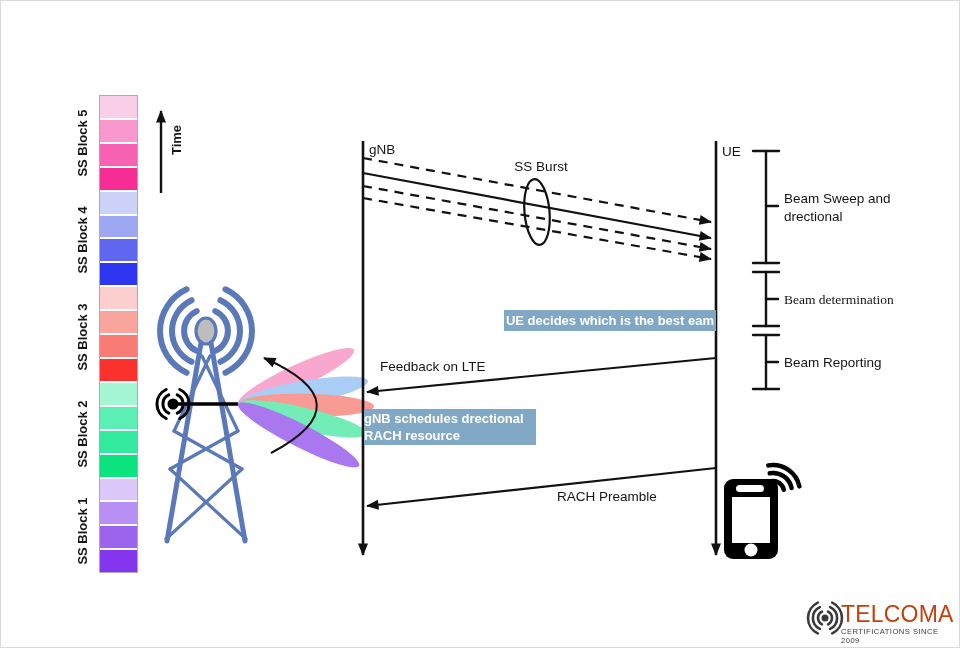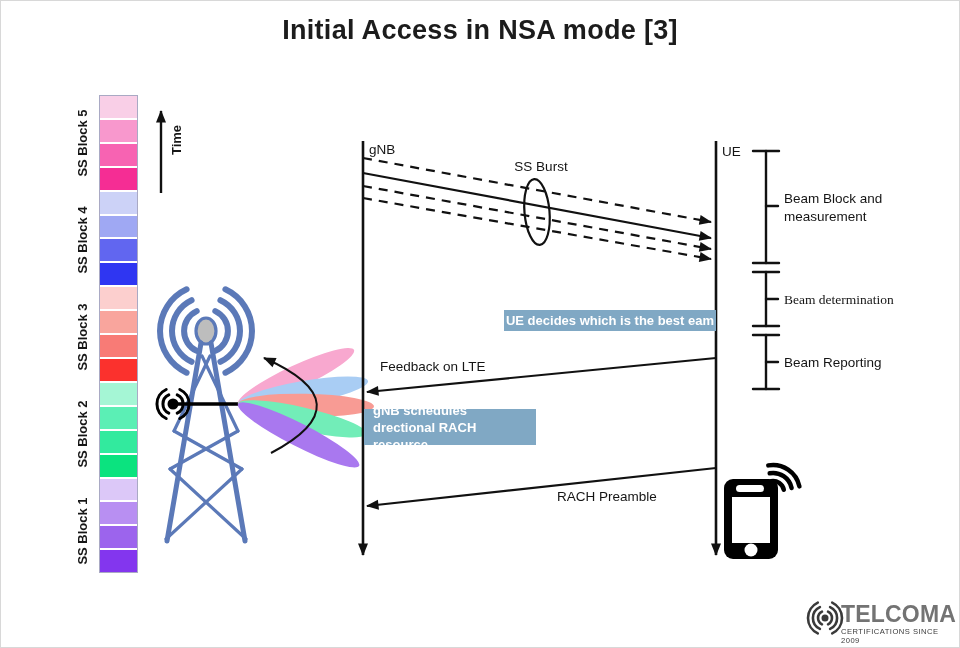--- a/index.html
+++ b/index.html
@@ -26,29 +26,28 @@
     transform:rotate(-90deg);transform-origin:center;
     font-size:13px;font-weight:600;color:#161616;white-space:nowrap;
   }
   .lifeline-label{font-size:13.5px;font-weight:500;color:#151515;}
   .msg-label{font-size:13.5px;font-weight:500;color:#151515;white-space:nowrap;}
   .note-box{
     color:#ffffff;font-size:13px;font-weight:600;line-height:17px;
     display:flex;align-items:center;box-sizing:border-box;
   }
   .annotation{font-size:13.5px;font-weight:500;color:#151515;line-height:17.5px;}
-  #logo-text{font-size:23px;font-weight:700;letter-spacing:.2px;color:#737373;text-align:right;line-height:24px;}
+  #logo-text{font-size:23px;font-weight:400;letter-spacing:.2px;color:#c2410c;text-align:right;line-height:24px;}
   #logo-tagline{font-size:7.6px;font-weight:500;letter-spacing:.48px;color:#3a3a3a;}
 </style>
 </head>
 <body>
 
 <div id="canvas">
 
-  <div id="title" class="abs">Initial Access in NSA mode [3]</div>
 
   <svg id="svg-layer" class="abs" width="960" height="648" viewBox="0 0 960 648">
     <defs>
       <marker id="ah" markerUnits="userSpaceOnUse" markerWidth="15" markerHeight="12" refX="12" refY="5.5" orient="auto-start-reverse">
         <path d="M0.5,0.5 L13,5.5 L0.5,10.5 z" fill="#111"></path>
       </marker>
     </defs>
 
     <g>
       <line x1="160" y1="192" x2="160" y2="110" stroke="#111" stroke-width="2.4" marker-end="url(#ah)"></line>
@@ -187,24 +186,24 @@
   <div class="abs vlabel" style="left:117px;top:130px;width:120px;font-weight:600;">Time</div>
 
   <div class="abs lifeline-label" style="left:368px;top:141px;">gNB</div>
   <div class="abs lifeline-label" style="left:721px;top:143px;">UE</div>
   <div class="abs msg-label" style="left:505px;top:158px;width:70px;text-align:center;">SS Burst</div>
 
   <div class="abs note-box" style="left: 503px; top: 309px; width: 212px; height: 21px; justify-content: center; background: rgb(128, 168, 196);">UE decides which is the best eam</div>
 
   <div class="abs msg-label" style="left:379px;top:358px;">Feedback on LTE</div>
 
-  <div class="abs note-box" style="left: 363px; top: 408px; width: 172px; height: 36px; padding-left: 9px; padding-right: 4px; background: rgb(128, 168, 196);">gNB schedules drectional RACH resource</div>
+  <div class="abs note-box" style="left: 363px; top: 408px; width: 172px; height: 36px; padding-right: 4px; background: rgb(128, 168, 196);">gNB schedules drectional RACH resource</div>
 
   <div class="abs msg-label" style="left:556px;top:488px;">RACH Preamble</div>
 
-  <div class="abs annotation" style="left:783px;top:189px;width:115px;">Beam Block and measurement</div>
+  <div class="abs annotation" style="left:783px;top:189px;width:115px;">Beam Sweep and drectional</div>
   <div class="abs annotation" style="left:783px;top:290px;width:170px;font-family:Liberation Serif, serif;">Beam determination</div>
   <div class="abs annotation" style="left:783px;top:353px;width:170px;">Beam Reporting</div>
 
   <div id="logo-text" class="abs" style="left:840px;top:601px;width:105px;">TELCOMA</div>
   <div id="logo-tagline" class="abs" style="left:840px;top:626px;width:105px;">CERTIFICATIONS SINCE 2009</div>
 
 </div>
 
 </body></html>

